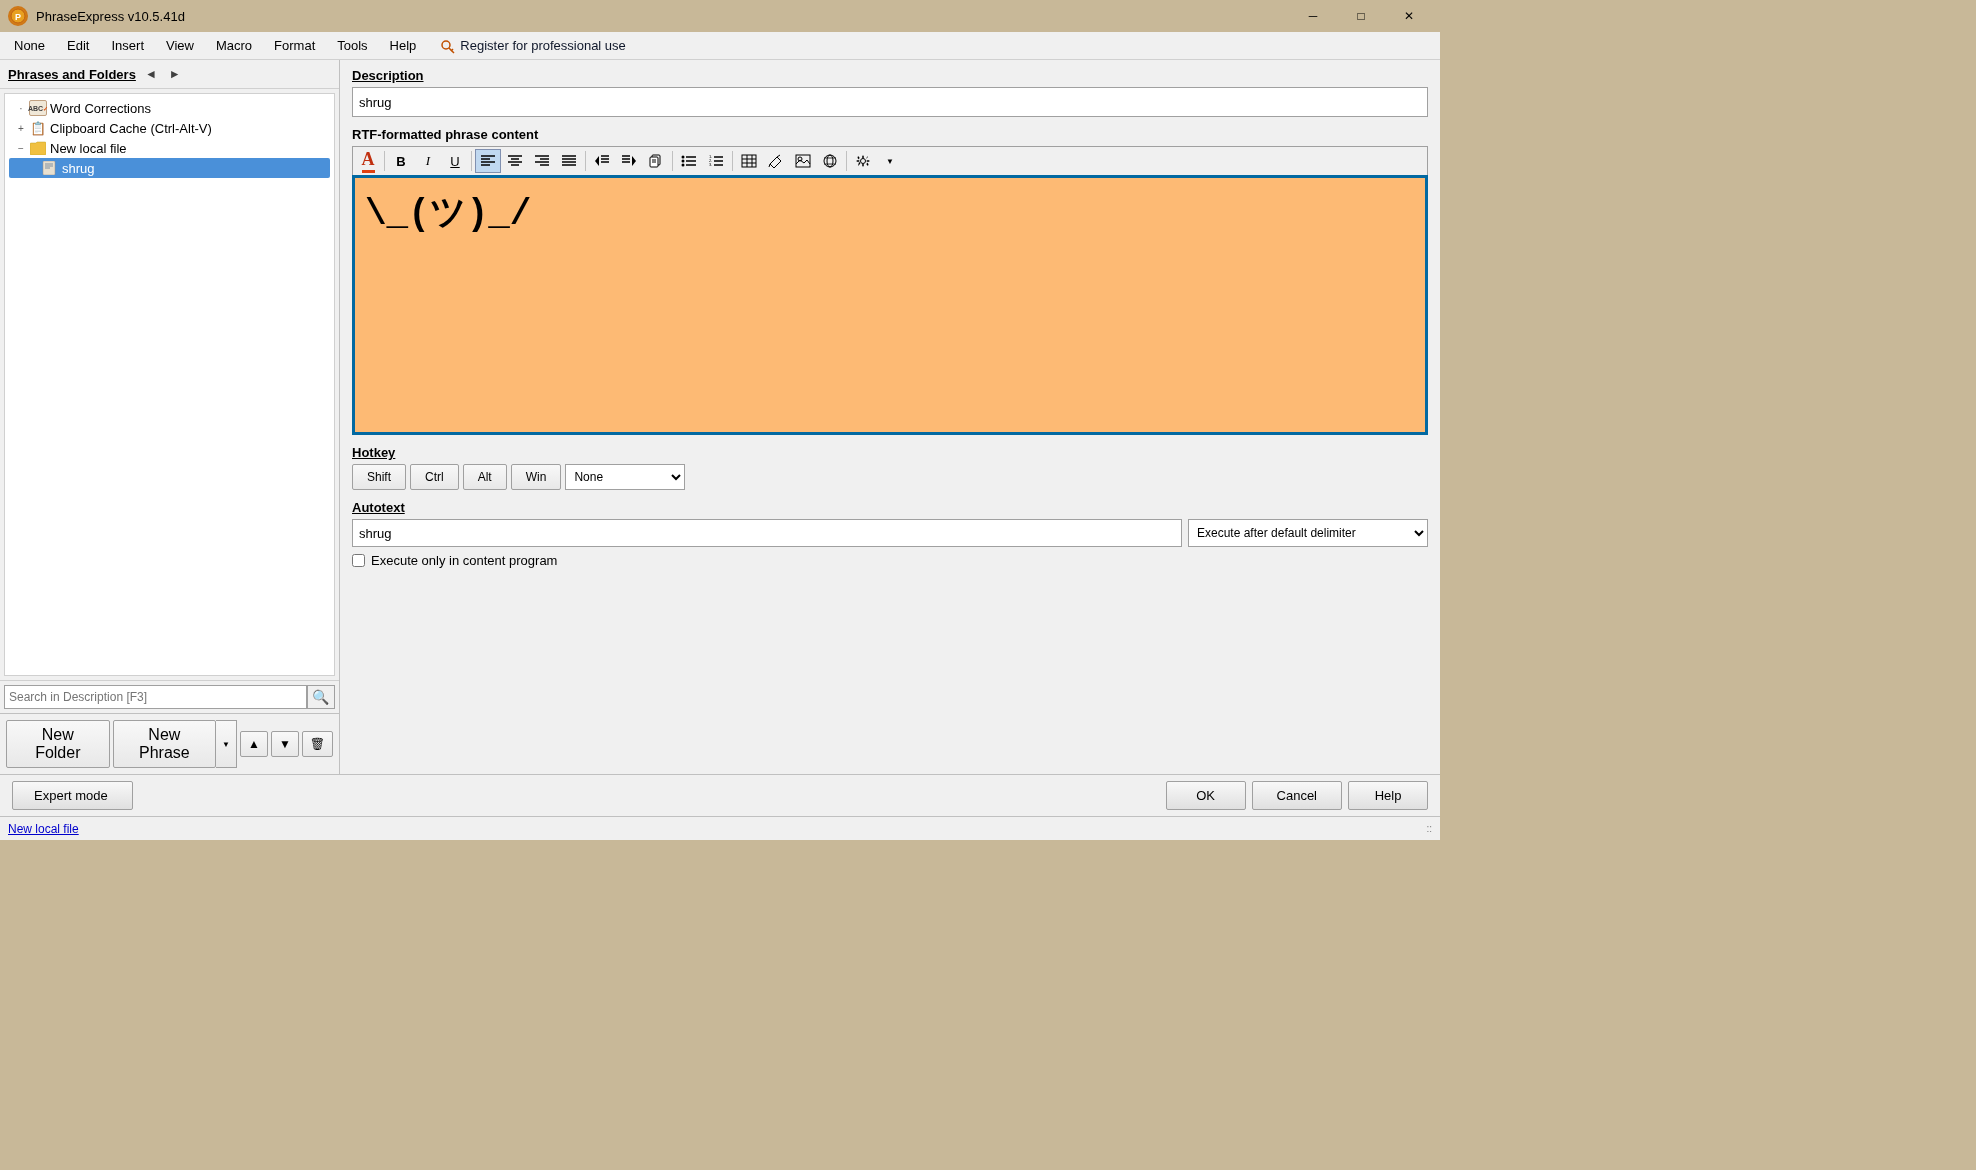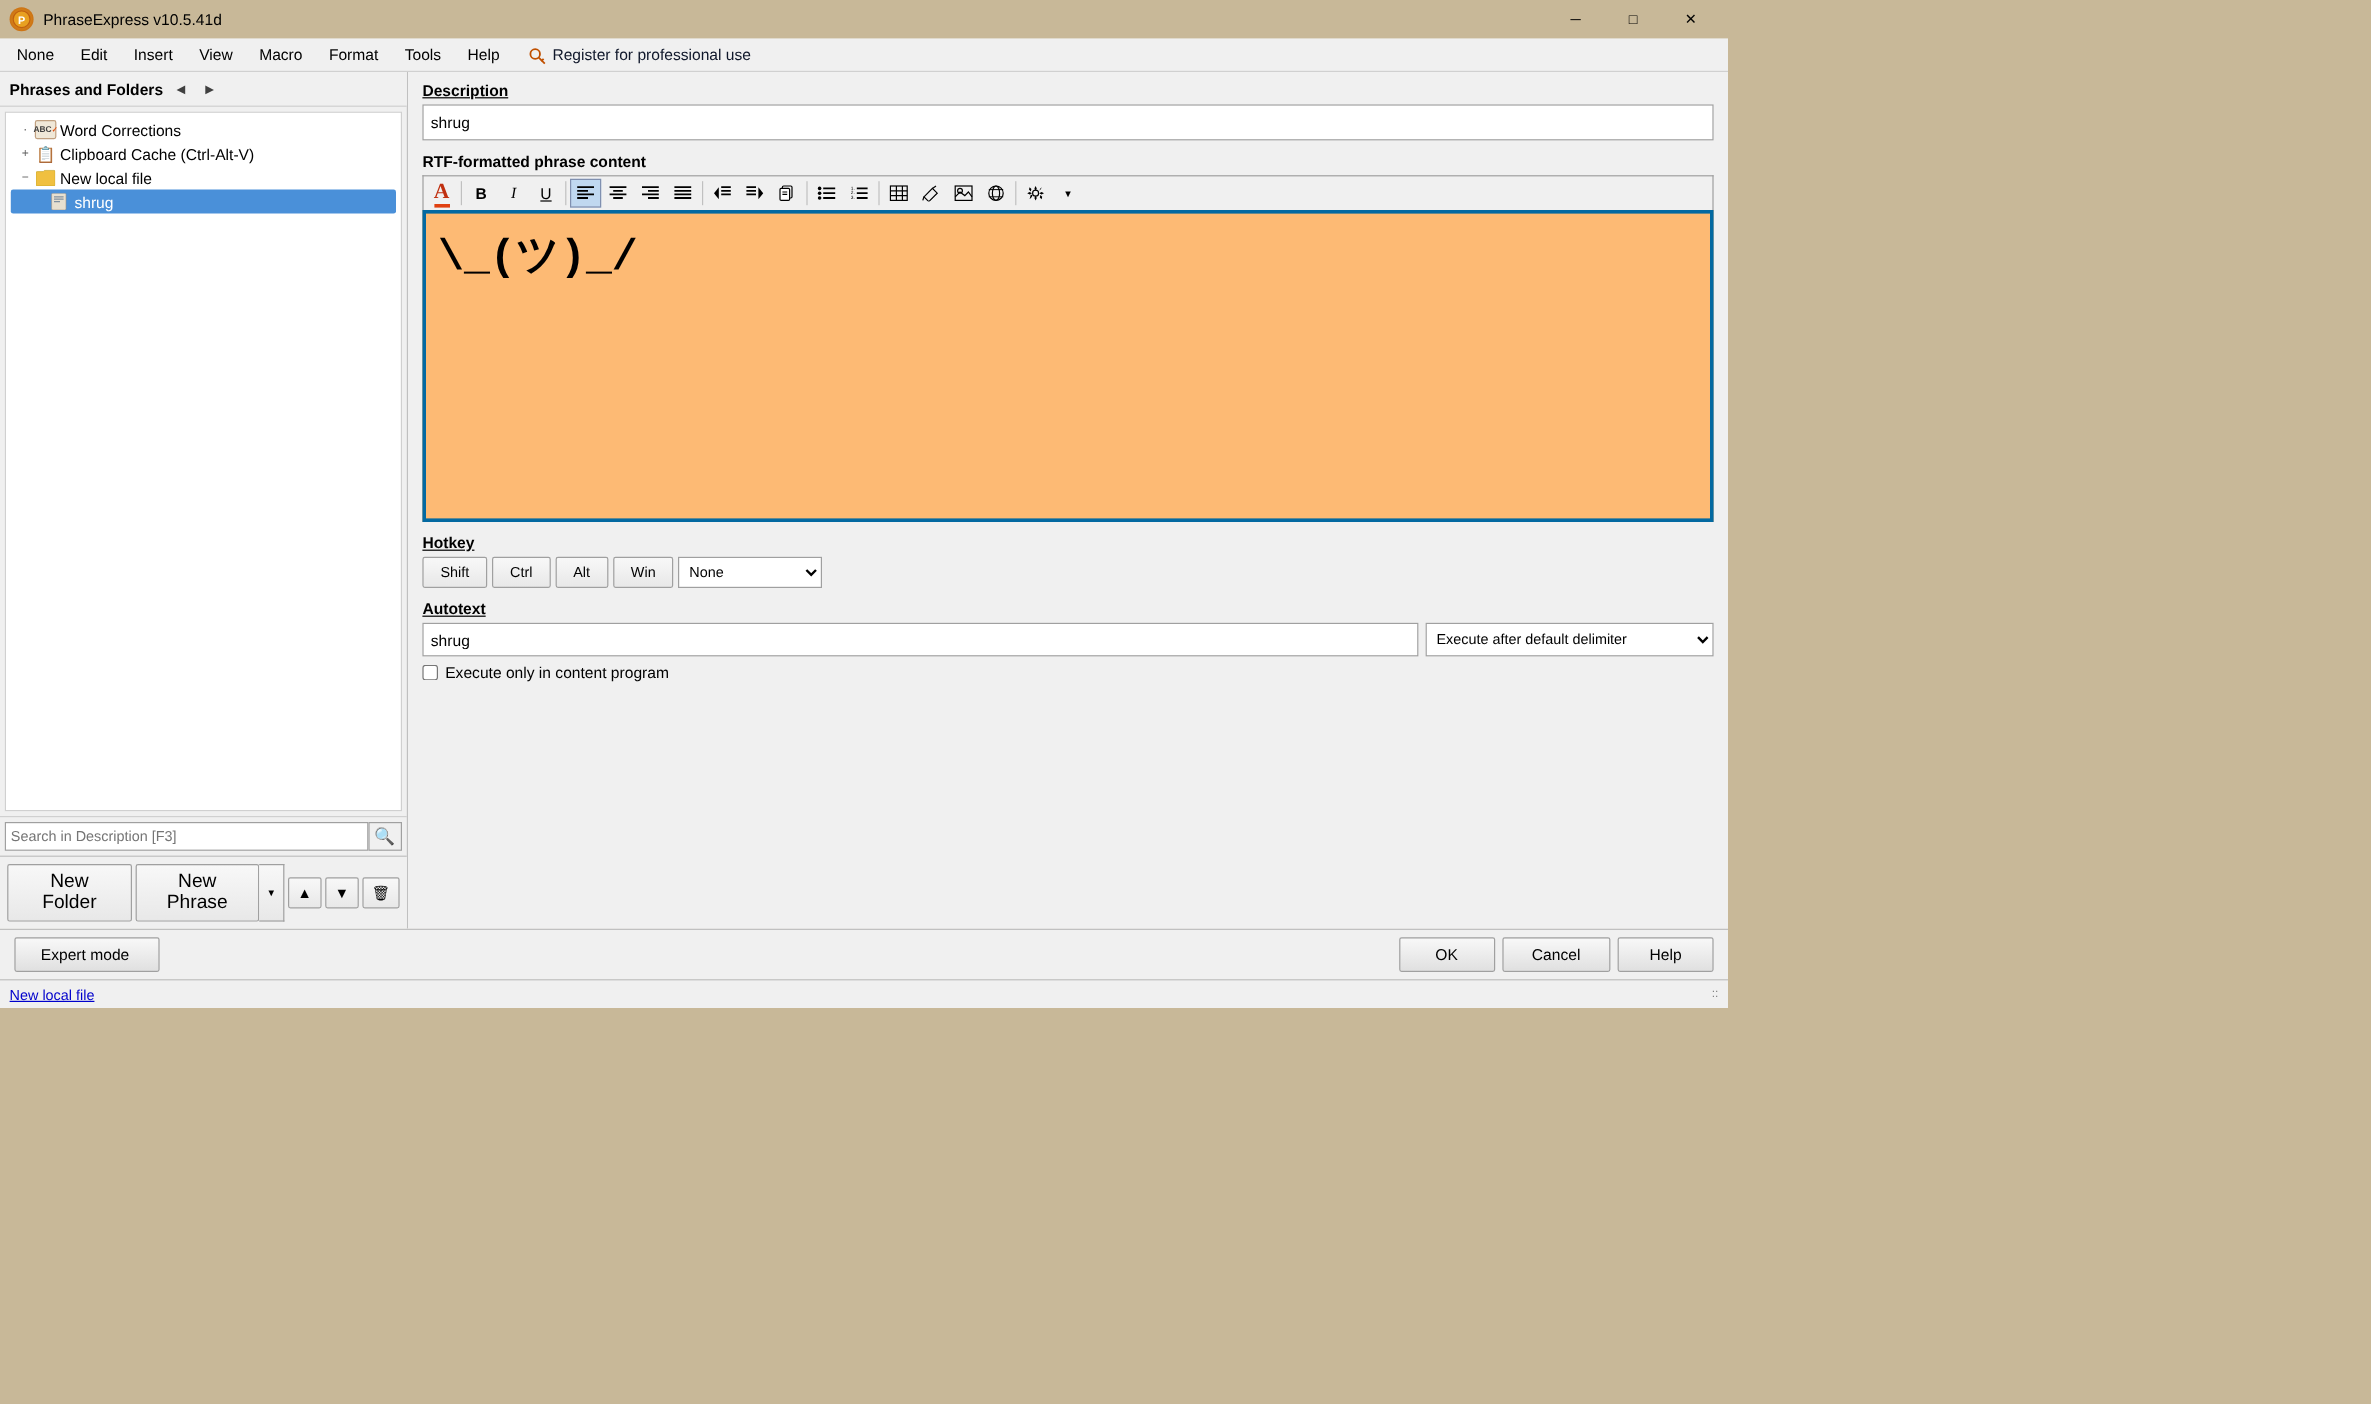--- a/index.html
+++ b/index.html
@@ -449,21 +449,21 @@
       <line x1="11" y1="13" x2="13" y2="11" stroke="#c05000" stroke-width="1.5"></line>
     </svg>
     <span>Register for professional use</span>
   </div>
 </div>
 
 <div id="main-area">
 
   <div id="left-panel">
     <div id="phrases-header">
-      <span style="font-weight:bold;">Phrases and Folders</span>
+      <span style="font-weight:bold;text-decoration:underline;">Phrases and Folders</span>
       <span class="nav-arrow">◄</span>
       <span class="nav-arrow">►</span>
     </div>
 
     <div id="tree-area">
 
       <div class="tree-item">
         <span class="tree-indent" style="width:4px;"></span>
         <span class="tree-expander">·</span>
         <span class="tree-icon icon-abc" style="font-size:7px;padding:1px 2px;">ABC<br><span style="font-size:6px;color:#e05010;">✓</span></span>

